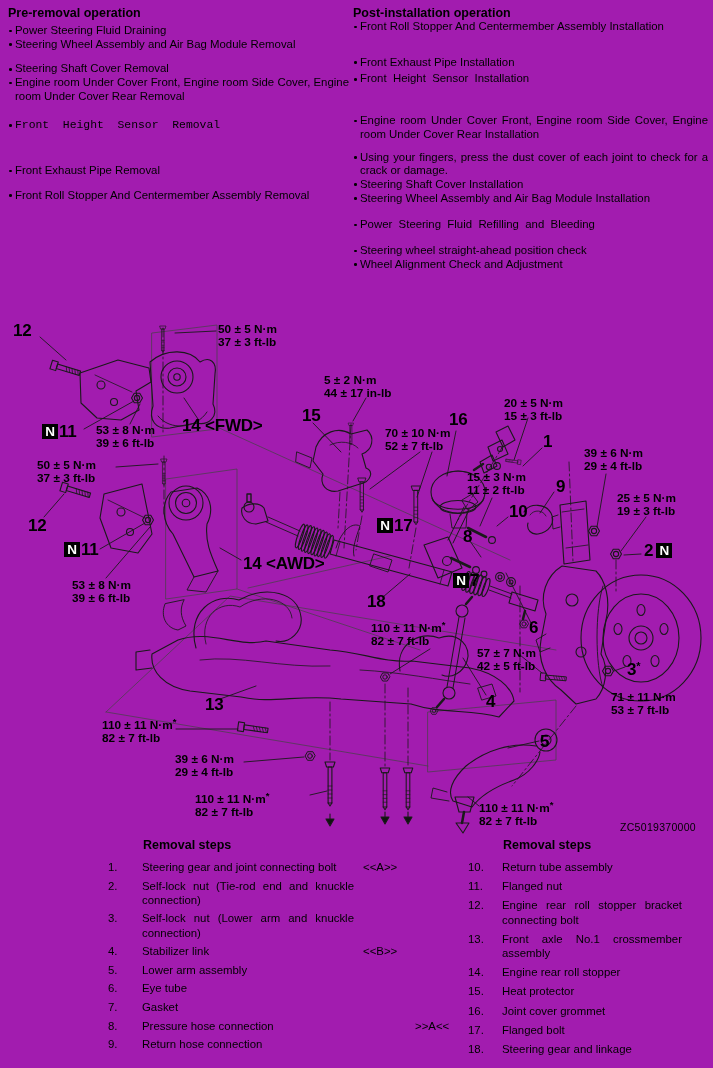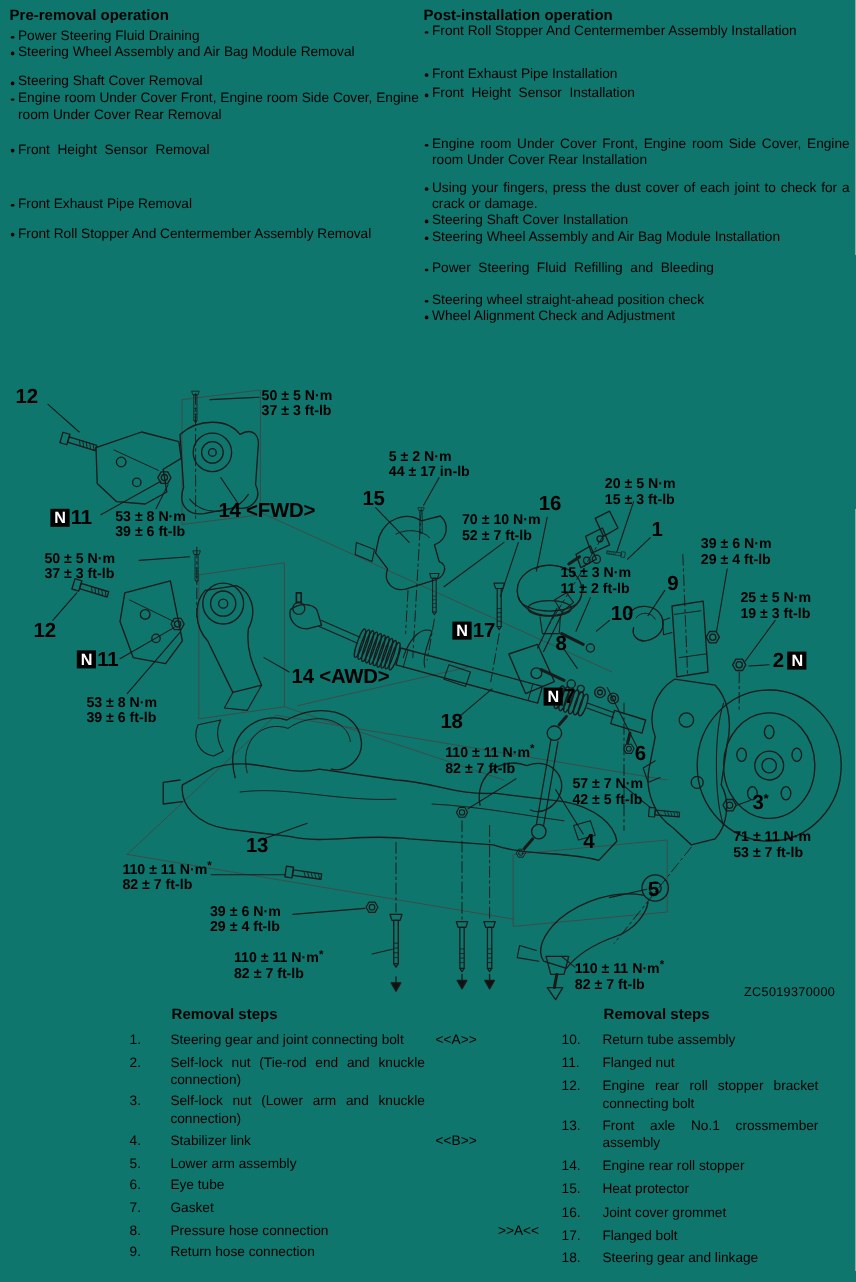--- a/index.html
+++ b/index.html
@@ -1,16 +1,16 @@
 <!DOCTYPE html>
 <html><head>
 <meta charset="utf-8">
 <style>
   html,body{margin:0;padding:0;background:#e8e8e8;}
-  #page{position:relative;width:713px;height:1068px;background:#0f766e;
+  #page{position:relative;width:713px;height:1068px;background:#a21caf;
         font-family:"Liberation Sans",sans-serif;color:#000;overflow:hidden;margin:0 auto;}
 
   
   .ops-col{position:absolute;top:6px;}
   #pre-removal{left:8px;width:341px;}
   #post-installation{left:353px;width:355px;}
   .ops-title{font-weight:bold;font-size:12.5px;line-height:14px;}
   .op-group{margin-top:0;}
   .op-item{display:flex;font-size:11.4px;line-height:13.7px;text-align:justify;}
   .op-item .bullet{flex:0 0 7px;position:relative;}
@@ -66,21 +66,21 @@
         <div class="op-group" style="margin-top: 11px;">
           <div class="op-item">
             <span class="bullet"></span>
             <span class="op-text">Steering Shaft Cover Removal</span>
           </div>
           <div class="op-item">
             <span class="bullet"></span>
             <span class="op-text">Engine room Under Cover Front, Engine room Side Cover, Engine room Under Cover Rear Removal</span>
           </div>
         </div>
-        <div class="op-group" style="margin-top: 15px;">
+        <div class="op-group" style="margin-top: 15px; font-family: Liberation Mono, monospace;">
           <div class="op-item">
             <span class="bullet"></span>
             <span class="op-text">Front  Height  Sensor  Removal</span>
           </div>
         </div>
         <div class="op-group" style="margin-top: 32px;">
           <div class="op-item">
             <span class="bullet"></span>
             <span class="op-text">Front Exhaust Pipe Removal</span>
           </div>

